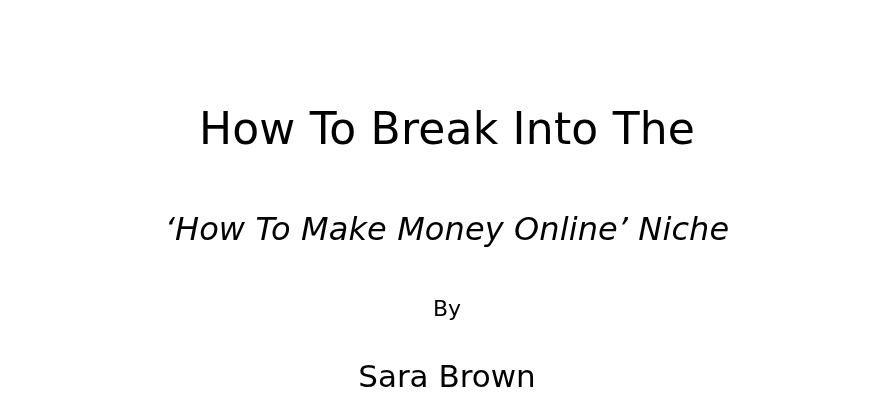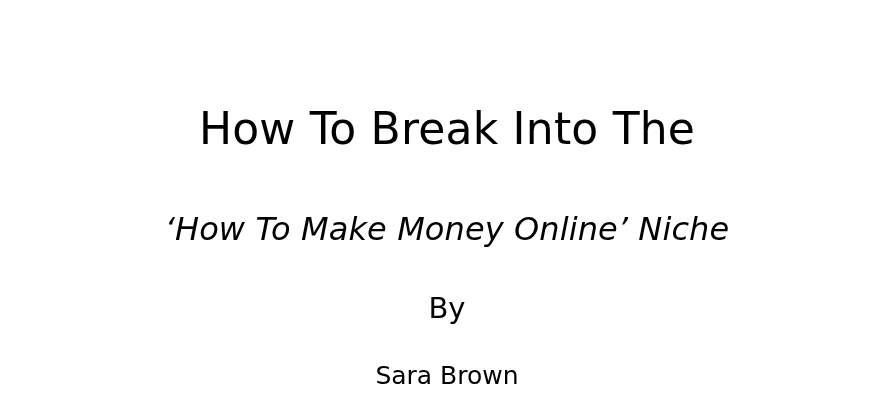--- a/index.html
+++ b/index.html
@@ -61,30 +61,30 @@
     line-height: 56px;
     letter-spacing: 0.1px;
     font-style: italic;
   }
 
   
   .byline-label {
     position: absolute;
     left: 0;
     top: 291px;
-    font-size: 29px;
+    font-size: 22px;
     line-height: 35px;
   }
 
   
   .author-name {
     position: absolute;
     left: 0;
     top: 356px;
-    font-size: 25px;
+    font-size: 31px;
     line-height: 40px;
   }
 </style>
 </head>
 <body>
 
 <div class="page">
 
   <div class="title-block">
 

